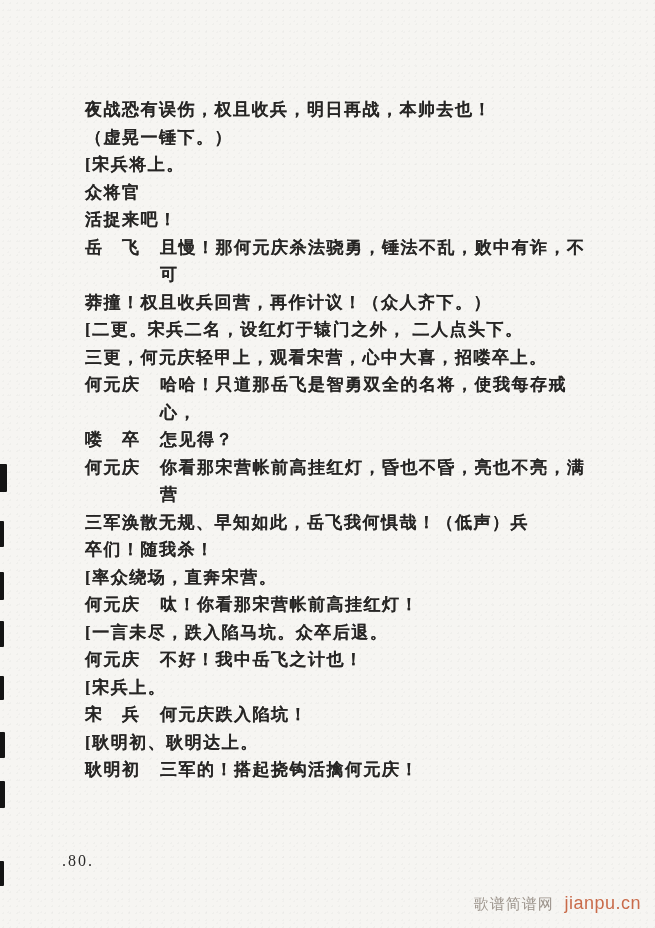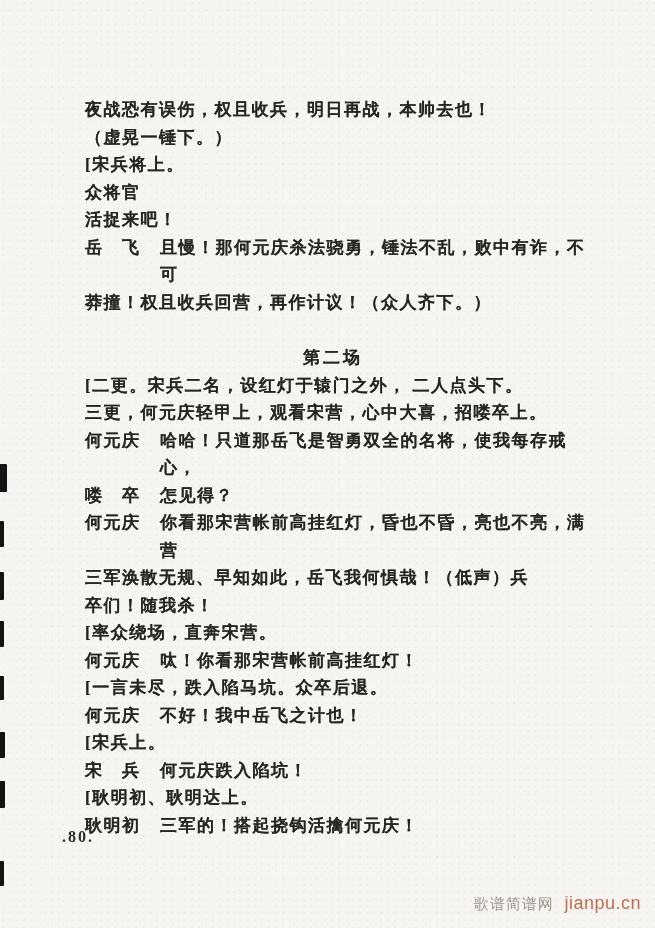--- a/index.html
+++ b/index.html
@@ -42,24 +42,24 @@
   .line.heading {
     display: block;
     text-align: center;
     font-weight: 800;
     letter-spacing: 3px;
     margin-top: 28px;
     text-indent: -20px;
   }
   .page-number {
     position: absolute;
-    left: 62px; top: 828px;
+    left: 62px; top: 852px;
     color: #2c2b2a;
     font-size: 16px;
-    font-weight: 700;
+    font-weight: 400;
     letter-spacing: 2px;
   }
   .watermark {
     position: absolute;
     right: 14px; top: 893px;
     font-size: 15px;
     letter-spacing: 1px;
     white-space: nowrap;
   }
   .watermark .wm-name { color: #9c948c; }
@@ -101,21 +101,20 @@
       <div class="line plain">
         <span class="text">活捉来吧！</span>
       </div>
       <div class="line dialogue">
         <span class="speaker">岳　飞</span>
         <span class="text">且慢！那何元庆杀法骁勇，锤法不乱，败中有诈，不可</span>
       </div>
       <div class="line plain">
         <span class="text">莽撞！权且收兵回营，再作计议！（众人齐下。）</span>
       </div>
-      <div class="line heading"><span class="text">第二场</span></div>
       <div class="line plain">
         <span class="text">[二更。宋兵二名，设红灯于辕门之外， 二人点头下。</span>
       </div>
       <div class="line plain">
         <span class="text">三更，何元庆轻甲上，观看宋营，心中大喜，招喽卒上。</span>
       </div>
       <div class="line dialogue">
         <span class="speaker">何元庆</span>
         <span class="text">哈哈！只道那岳飞是智勇双全的名将，使我每存戒心，</span>
       </div>

